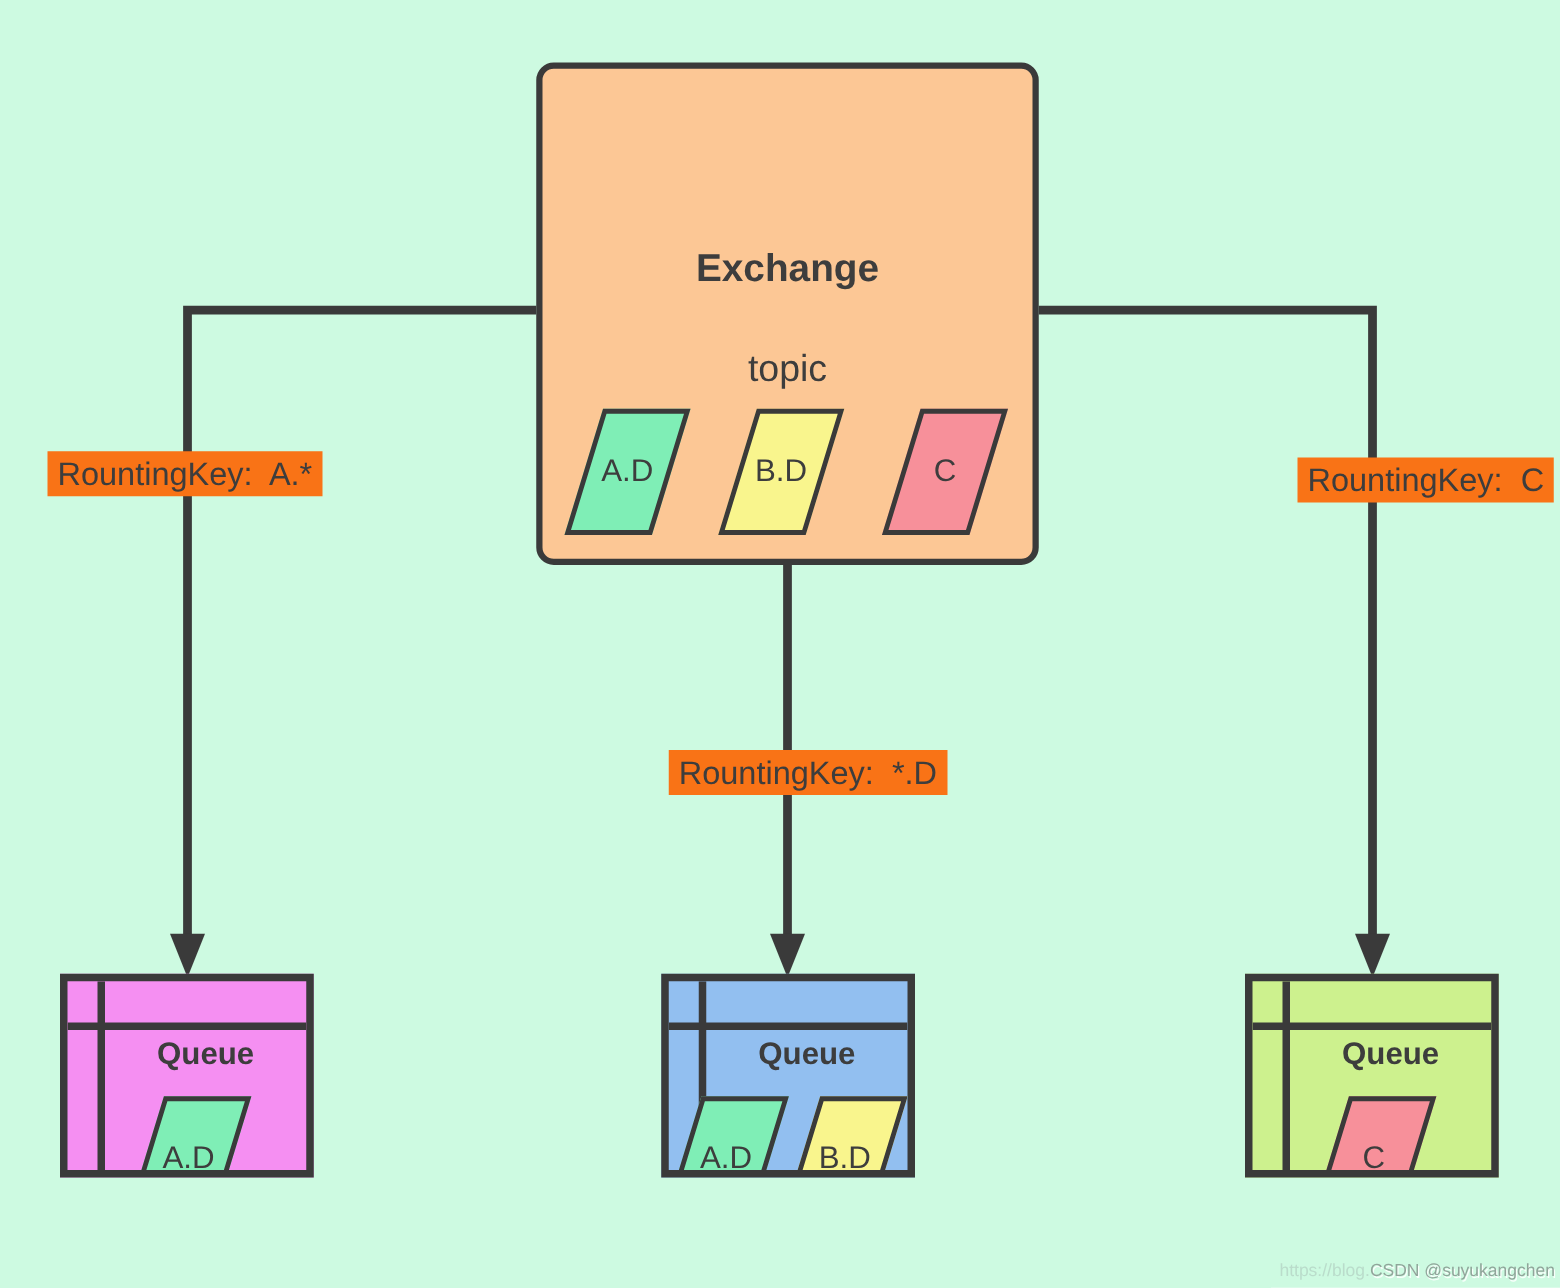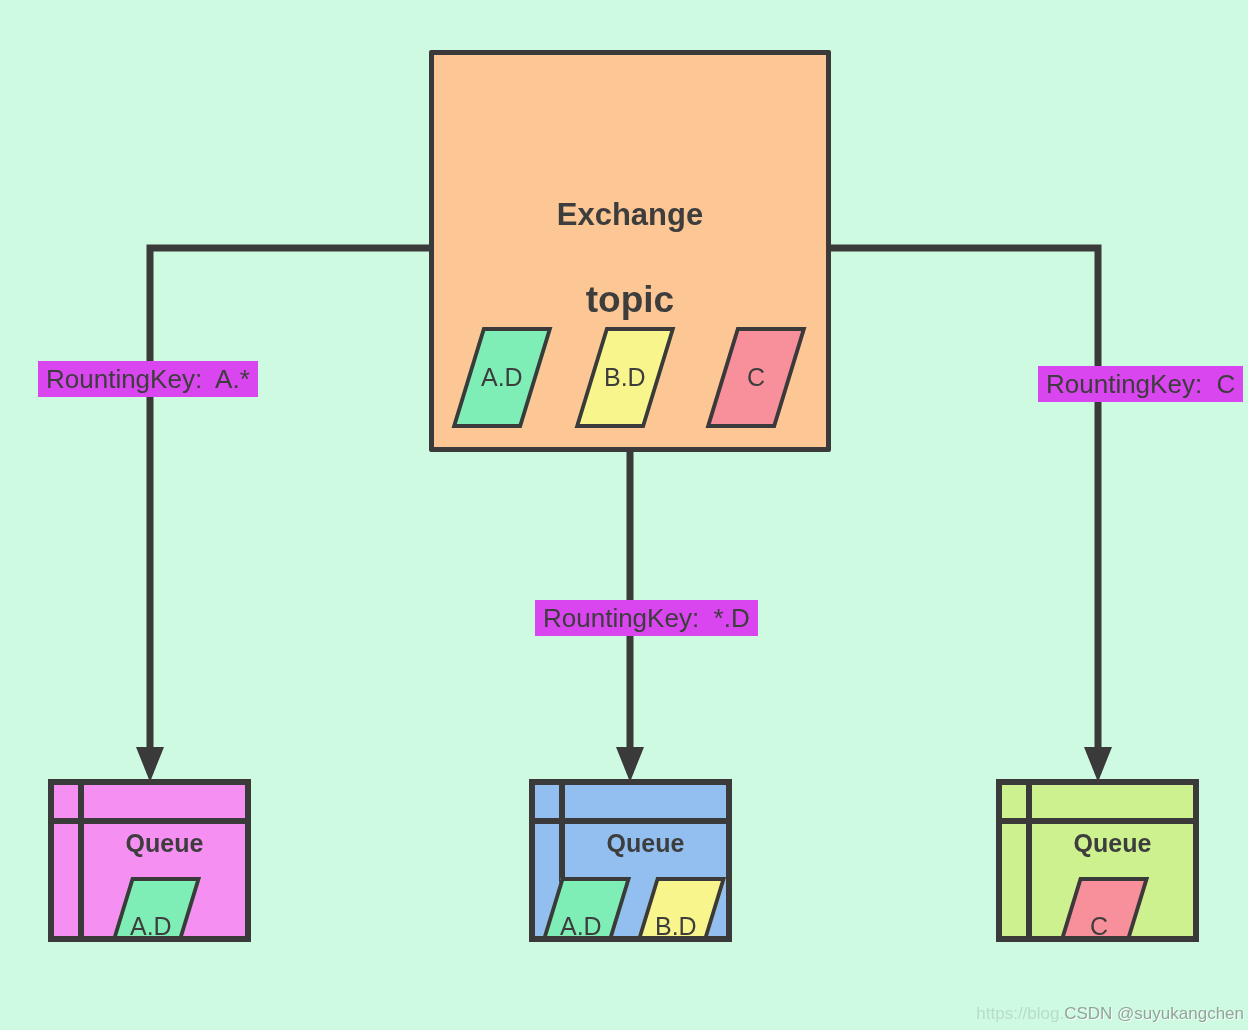--- a/index.html
+++ b/index.html
@@ -13,26 +13,26 @@
   }
   
   .connectors{position:absolute;left:0;top:0;z-index:1;}
   .connectors path{stroke:#3a3a3a;stroke-width:7;fill:none;}
   .connectors polygon{fill:#3a3a3a;stroke:none;}
 
   
   .exchange{
     position:absolute;left:429px;top:50px;width:402px;height:402px;
     box-sizing:border-box;background:#fcc795;
-    border:5px solid #3a3a3a;border-radius:2px;z-index:2;
+    border:5px solid #3a3a3a;border-radius:14px;z-index:2;
   }
   .ex-title{position:absolute;left:0;right:0;top:142px;text-align:center;
     font-size:31px;font-weight:600;color:#3d3d3d;}
   .ex-type{position:absolute;left:0;right:0;top:224px;text-align:center;
-    font-size:37px;font-weight:700;color:#3d3d3d;}
+    font-size:30px;font-weight:400;color:#3d3d3d;}
 
   
   .msg{
     position:absolute;width:70px;height:101px;box-sizing:border-box;
     border:4px solid #3a3a3a;transform:skewX(-17deg);
     display:flex;align-items:center;justify-content:center;z-index:3;
   }
   .msg>span{transform:skewX(17deg);font-size:25px;color:#3d3d3d;}
   .msg.green{background:#7feeb6;}
   .msg.yellow{background:#f9f58d;}
@@ -55,30 +55,30 @@
   .queue .qtitle{position:absolute;left:30px;right:0;top:44px;text-align:center;
     font-size:25px;font-weight:600;color:#3d3d3d;z-index:2;}
   .queue .msg{height:99px;top:92px;}
   .q1-msg-1{left:62px;}
   .q2-msg-1{left:11px;}
   .q2-msg-2{left:106px;}
   .q3-msg-1{left:62px;}
 
   
   .rk{
-    position:absolute;background:#d946ef;z-index:4;
+    position:absolute;background:#f97316;z-index:4;
     font-size:26px;color:#3d3d3d;line-height:30px;
     padding:3px 8px;white-space:pre;
   }
   .rk-1{left:38px;top:361px;}
   .rk-2{left:514px;top:600px;margin-left:21px;}
   .rk-3{left:998px;top:366px;margin-left:40px;}
 
   
-  .wm{position:absolute;right:4px;bottom:6px;font-size:17px;z-index:4;white-space:pre;}
+  .wm{position:absolute;right:4px;bottom:6px;font-size:14px;z-index:4;white-space:pre;}
   .wm .faint{color:rgba(175,205,190,0.65);}
   .wm .main{color:rgba(140,160,150,0.95);text-shadow:1px 1px 0 rgba(255,255,255,0.85);}
 </style>
 </head>
 <body>
 
 <div class="canvas">
 
   <svg class="connectors" width="1248" height="1030" viewBox="0 0 1248 1030">
     <g>

